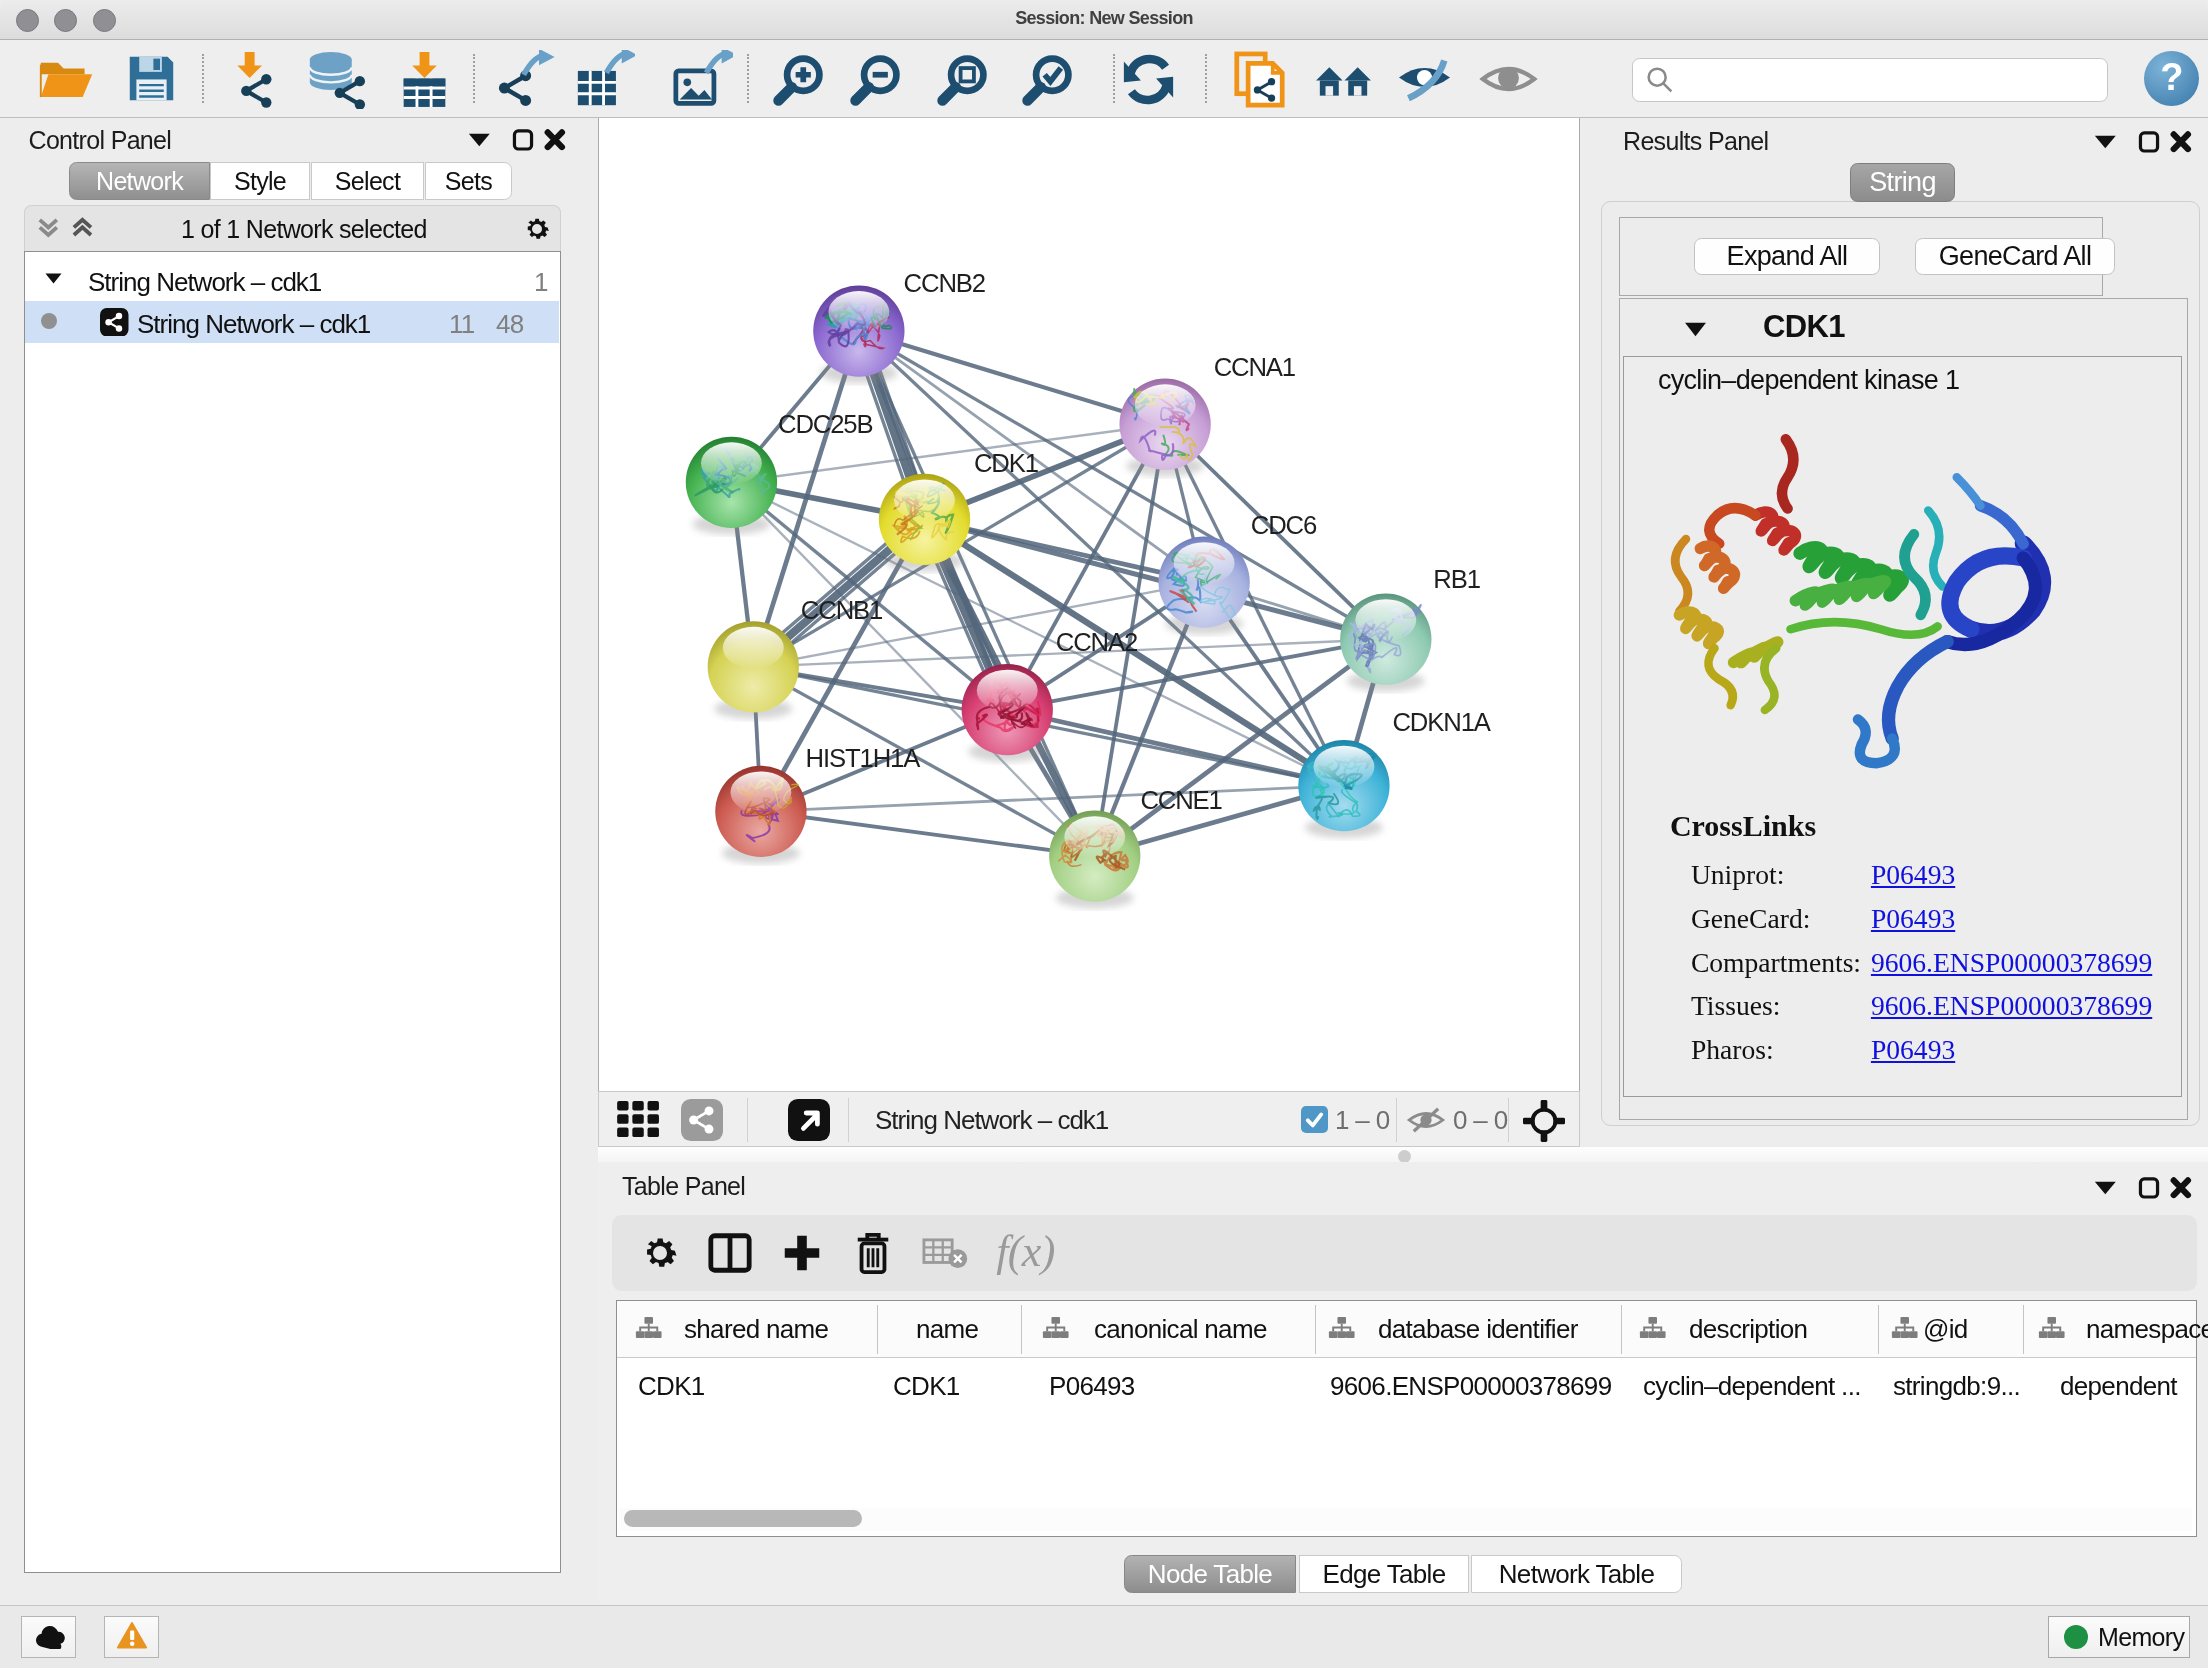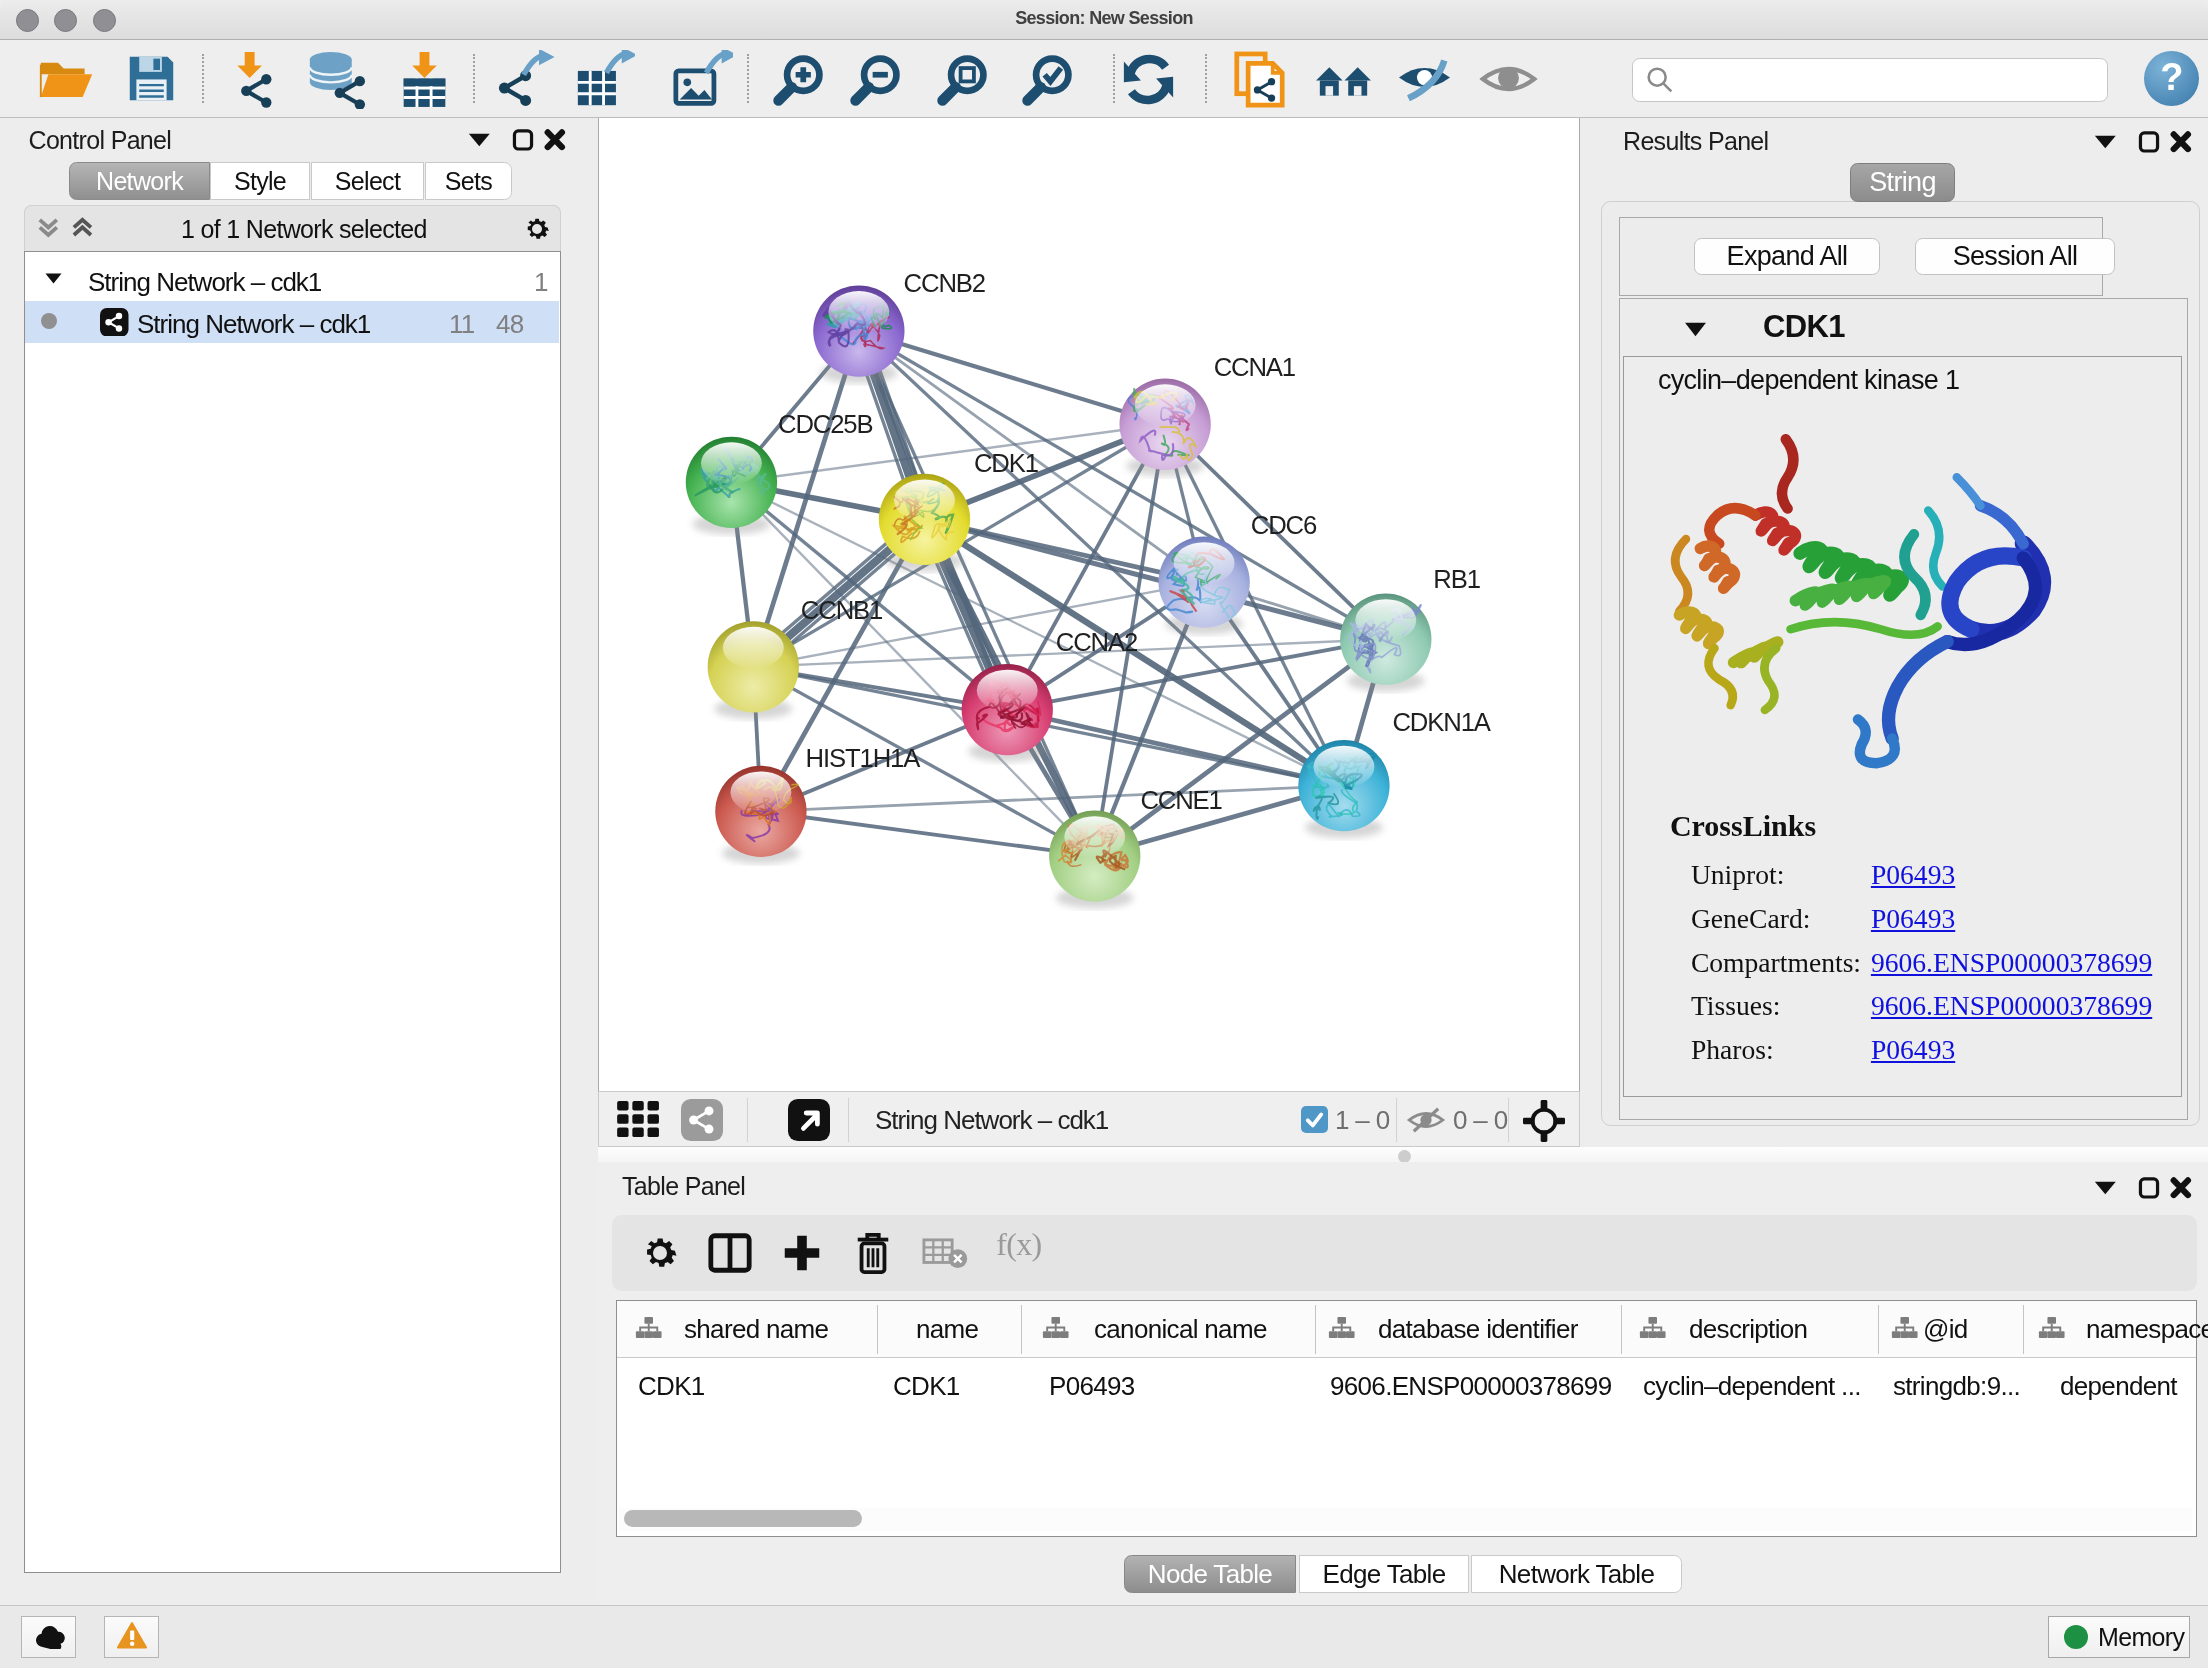--- a/index.html
+++ b/index.html
@@ -586,21 +586,21 @@
 <div class="abs panel-title" style="left:1623px;top:127px">Results Panel</div>
 <svg class="abs" style="left:2092px;top:129px" width="114" height="25" viewBox="0 0 120 26">
     <path d="M3 7 L25 7 L14 20 Z" fill="#111"></path>
     <rect x="51" y="4" width="18" height="19" rx="4" fill="none" stroke="#111" stroke-width="3.4"></rect>
     <path d="M86 5.5 L101 21 M101 5.5 L86 21" stroke="#111" stroke-width="6.5" stroke-linecap="round"></path>
   </svg>
 <div class="abs router"></div>
 <div class="abs stringtab">String</div>
 <div class="abs rbox1">
 <div class="abs rbtn" style="left:74px;width:186px">Expand All</div>
-<div class="abs rbtn" style="left:295px;width:200px">Session All</div>
+<div class="abs rbtn" style="left:295px;width:200px">GeneCard All</div>
 </div>
 <div class="abs rbox2">
 <svg class="abs" style="left:63px;top:21px" width="25" height="19" viewBox="0 0 26 20">
       <path d="M2 3 L24 3 L13 17 Z" fill="#111"></path>
     </svg>
 <div class="abs" style="left:143px;top:9.5px;font-size:31px;font-weight:bold;color:#111">CDK1</div>
 <div class="abs rinner">
 <div class="abs" style="left:34px;top:7.6px;font-size:27px;color:#111">cyclin–dependent kinase 1</div>
 <svg class="abs" style="left:19px;top:68px" width="428" height="361" viewBox="0 0 450 380">
         <path d="M150 15 Q165 35 152 55 Q140 72 152 88" fill="none" stroke="#a82820" stroke-width="11" stroke-linecap="round"></path>
@@ -661,21 +661,21 @@
         <path d="M16 12 L16 7 L28 7 L28 12" fill="none" stroke="#111" stroke-width="4"></path>
         <rect x="10" y="16" width="24" height="30" rx="3" fill="none" stroke="#111" stroke-width="4"></rect>
         <path d="M17 21 L17 41 M22 21 L22 41 M27 21 L27 41" stroke="#111" stroke-width="3"></path>
       </svg>
       <svg class="abs" style="left:310px;top:23px" width="49" height="32" viewBox="0 0 52 34">
         <rect x="2" y="2" width="30" height="24" fill="none" stroke="#9a9a9a" stroke-width="3"></rect>
         <path d="M2 10 L32 10 M2 18 L32 18 M12 2 L12 26 M22 2 L22 26" stroke="#9a9a9a" stroke-width="2.4"></path>
         <circle cx="38" cy="22" r="10" fill="#9a9a9a"></circle>
         <path d="M34 18 L42 26 M42 18 L34 26" stroke="#fff" stroke-width="2.6"></path>
       </svg>
-      <div class="abs" style="left:384px;top:11.4px;font-family:'Liberation Serif',serif;font-size:32px;color:#9a9a9a">f(x)</div>
+      <div class="abs" style="left:384px;top:11.4px;font-family:'Liberation Serif',serif;font-style:italic;font-size:44px;color:#9a9a9a">f(x)</div>
     </div>
 <div class="abs tbl">
 <div class="abs" style="left:0;top:0;width:100%;height:57px;background:#fbfbfb;border-bottom:1.9px solid #c9c9c9">
 <div class="colsep" style="left:260px"></div>
 <div class="colsep" style="left:404px"></div>
 <div class="colsep" style="left:698px"></div>
 <div class="colsep" style="left:1004px"></div>
 <div class="colsep" style="left:1261px"></div>
 <div class="colsep" style="left:1406px"></div>
 <div class="abs" style="left:17px;top:15px"><svg width="28.5" height="25" viewBox="0 0 30 26">

